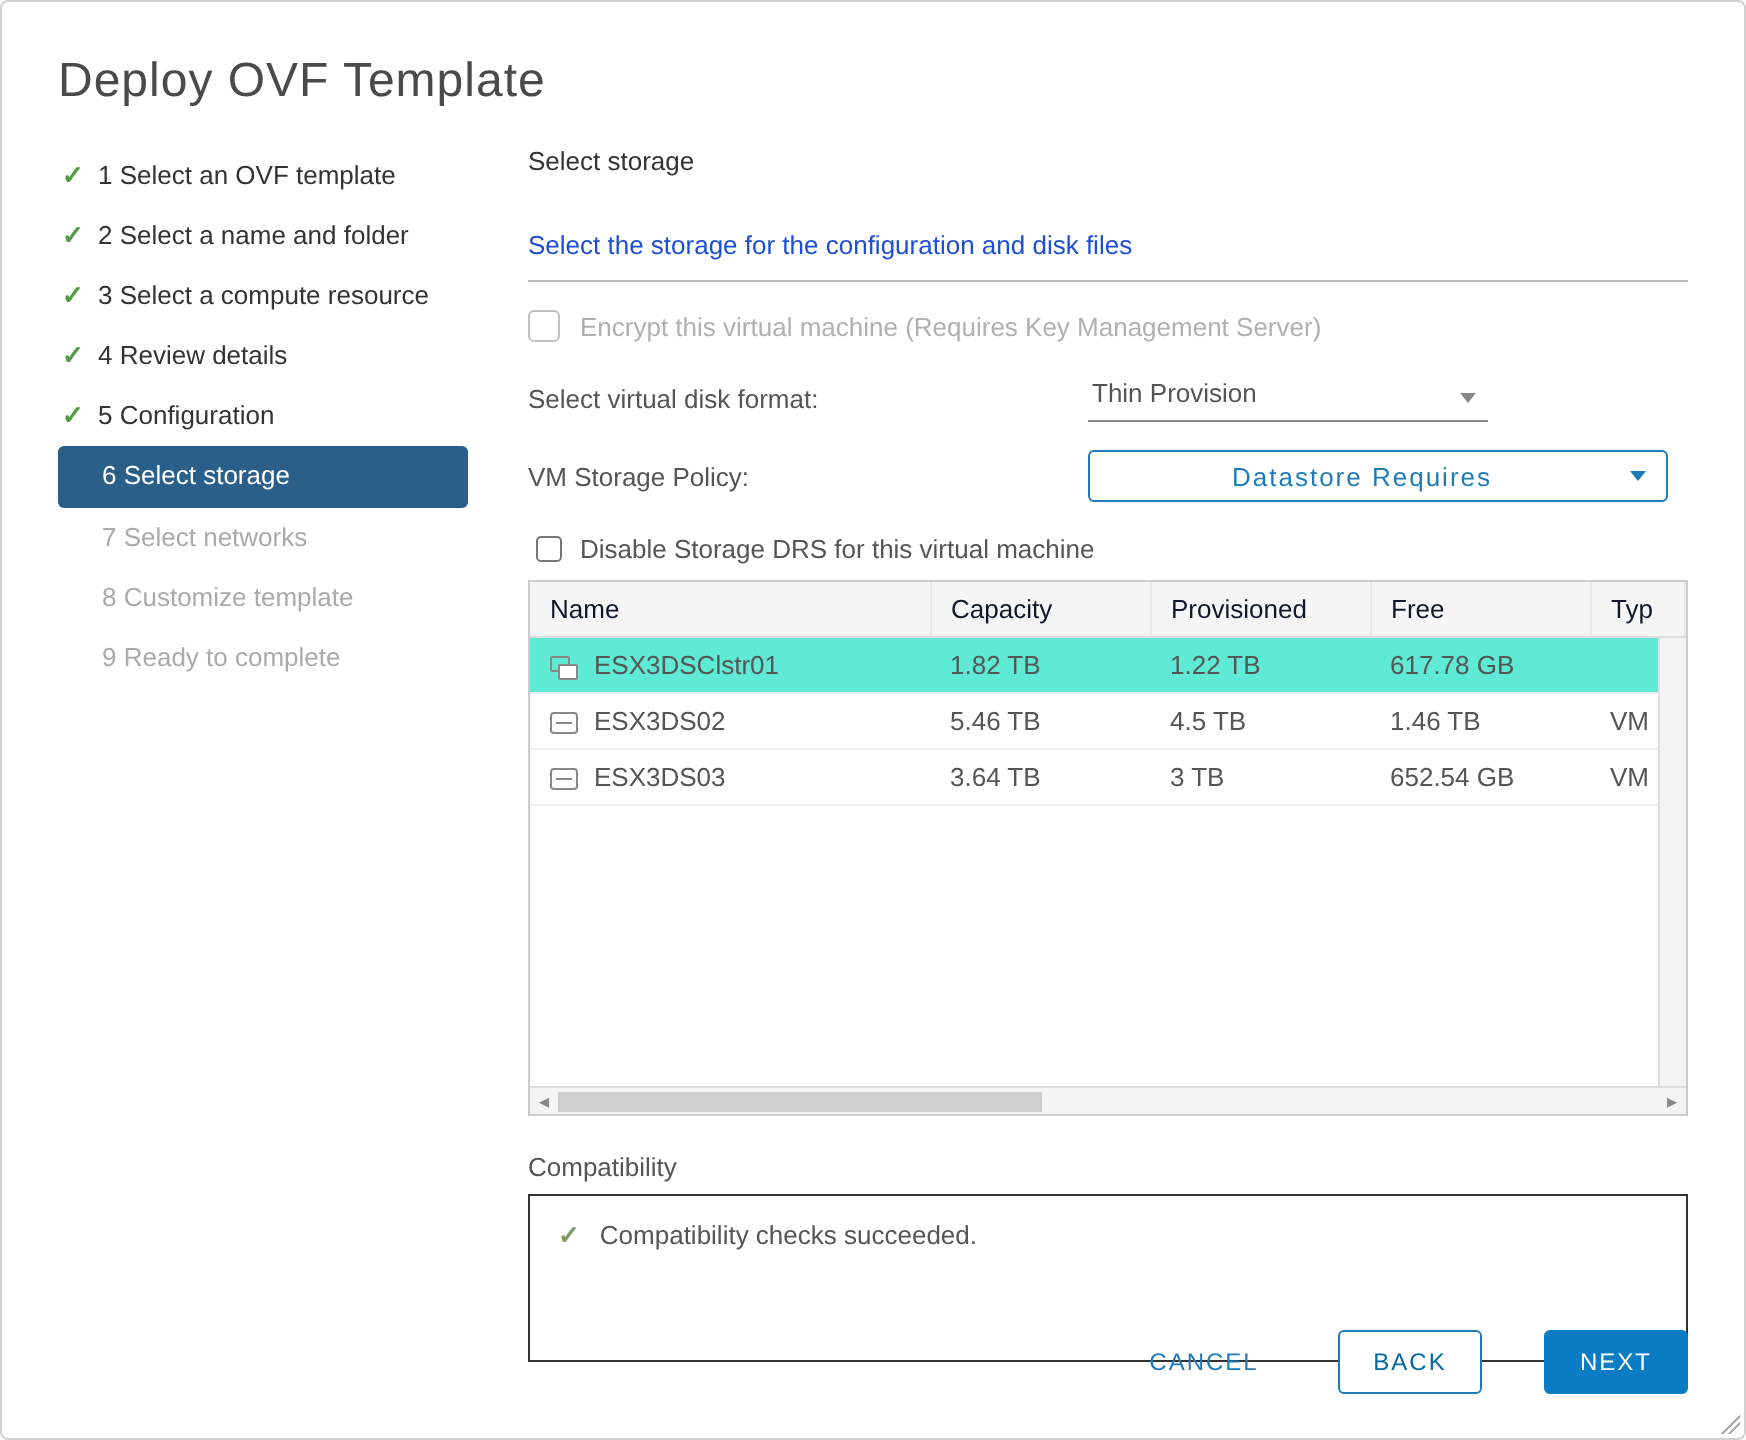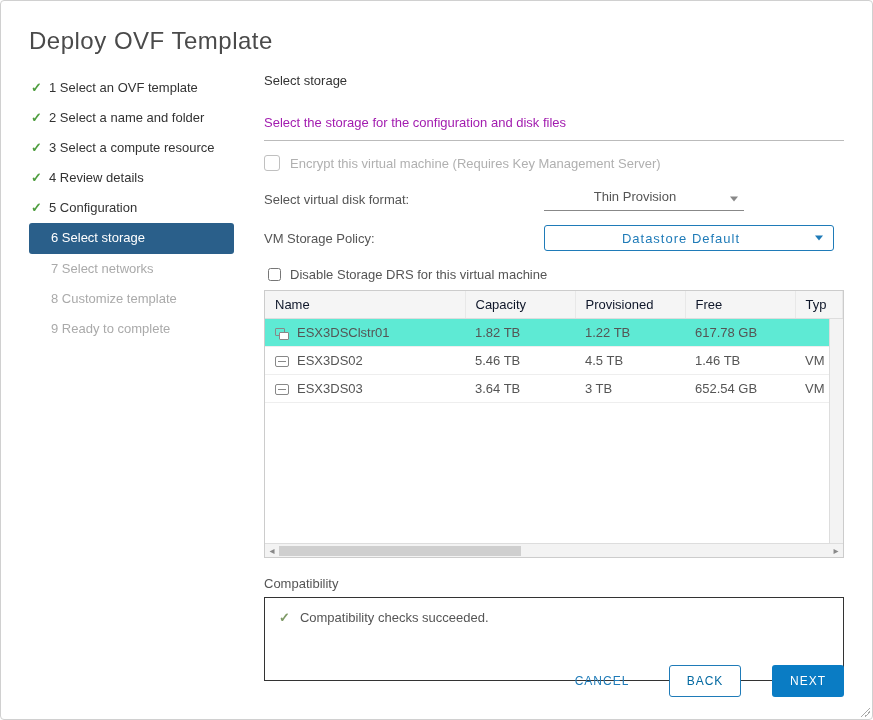--- a/index.html
+++ b/index.html
@@ -63,21 +63,21 @@
   .main {
     flex: 1;
     min-width: 0;
   }
   .sec-title {
     font-weight: normal;
     color: #333;
     margin-bottom: 6px;
   }
   .sec-sub {
-    color: #a21caf;
+    color: #1d4ed8;
     margin-bottom: 10px;
     margin-top: 27px;
   }
   .hr {
     border: none;
     border-top: 1px solid #bbb;
     margin: 0 0 14px 0;
   }
   .row {
     display: flex;
@@ -104,21 +104,20 @@
   }
   .select-plain {
     width: 200px;
     height: 24px;
     border: none;
     border-bottom: 1px solid #888;
     background: transparent;
     color: #555;
     padding: 2px 20px 2px 2px;
     position: relative;
-    text-align: center;
   }
   .dropdown-wrap {
     position: relative;
     display: inline-block;
     width: 200px;
   }
   .dropdown-wrap::after {
     content: "";
     position: absolute;
     right: 6px; top: 50%; transform: translateY(-50%);
@@ -357,21 +356,21 @@
       <div class="row">
         <span class="label">Select virtual disk format:</span>
         <span class="dropdown-wrap">
           <div class="select-plain">Thin Provision</div>
         </span>
       </div>
 
       <div class="row">
         <span class="label">VM Storage Policy:</span>
         <span class="select-outline">
-          <span>Datastore Default</span>
+          <span>Datastore Requires</span>
         </span>
       </div>
 
       <div class="drs-row">
         <input type="checkbox" style="">
         <span>Disable Storage DRS for this virtual machine</span>
       </div>
 
       <div class="table-wrap">
         <table>

